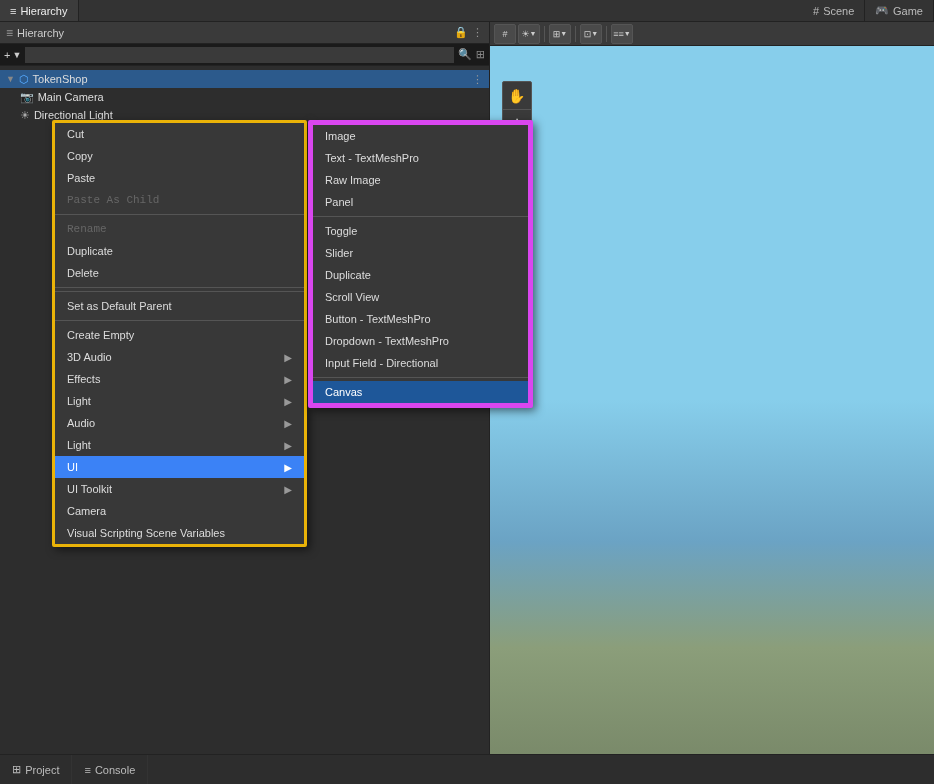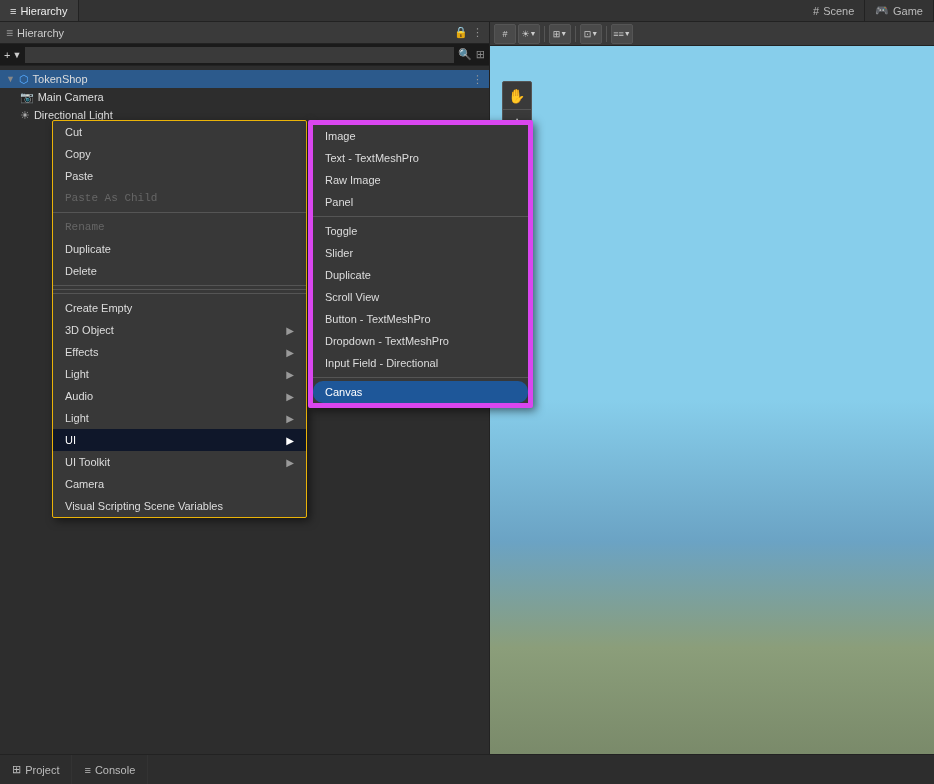--- a/index.html
+++ b/index.html
@@ -194,36 +194,36 @@
     }
     .tool-btn:last-child { border-bottom: none; }
 
     
     .context-menu {
       position: absolute;
       top: 120px;
       left: 52px;
       width: 255px;
       background: #383838;
-      border: 1px solid #eab308;
+      border: 3px solid #eab308;
       border-radius: 2px;
       box-shadow: 3px 3px 8px rgba(0,0,0,0.5);
       z-index: 100;
     }
     .ctx-item {
       display: flex;
       align-items: center;
       height: 22px;
       padding: 0 12px;
       font-size: 11px;
       color: #ddd;
       cursor: pointer;
       justify-content: space-between;
     }
-    .ctx-item.active-hover { background: #0f172a; color: #fff; }
+    .ctx-item.active-hover { background: #3b82f6; color: #fff; }
     .ctx-item.disabled { color: #666; cursor: default; font-family: Liberation Mono, monospace; }
     .ctx-separator {
       height: 1px;
       background: #555;
       margin: 3px 0;
     }
     .ctx-arrow { color: #999; font-size: 10px; }
 
     
     .sub-context-menu {
@@ -350,26 +350,29 @@
         <span>Rename</span>
       </div>
       <div class="ctx-item">
         <span>Duplicate</span>
       </div>
       <div class="ctx-item">
         <span>Delete</span>
       </div>
       <div class="ctx-separator"></div>
       <div class="ctx-separator"></div>
+      <div class="ctx-item">
+        <span>Set as Default Parent</span>
+      </div>
       <div class="ctx-separator"></div>
       <div class="ctx-item">
         <span>Create Empty</span>
       </div>
       <div class="ctx-item">
-        <span>3D Object</span>
+        <span>3D Audio</span>
         <span class="ctx-arrow">▶</span>
       </div>
       <div class="ctx-item">
         <span>Effects</span>
         <span class="ctx-arrow">▶</span>
       </div>
       <div class="ctx-item">
         <span>Light</span>
         <span class="ctx-arrow">▶</span>
       </div>
@@ -479,21 +482,21 @@
   <div class="sub-ctx-item">
     <span>Button - TextMeshPro</span>
   </div>
   <div class="sub-ctx-item">
     <span>Dropdown - TextMeshPro</span>
   </div>
   <div class="sub-ctx-item">
     <span>Input Field - Directional</span>
   </div>
   <div class="sub-ctx-separator" style="height:1px;background:#555;margin:3px 0;"></div>
-  <div class="sub-ctx-item active-hover" style="background:#1e5799;color:#fff;border-radius:10px;">
+  <div class="sub-ctx-item active-hover" style="background:#1e5799;color:#fff;">
     <span>Canvas</span>
   </div>
 </div>
 
 <div class="bottom-bar">
   <div class="bottom-tab">
     <span>⊞</span>
     <span>Project</span>
   </div>
   <div class="bottom-tab">

